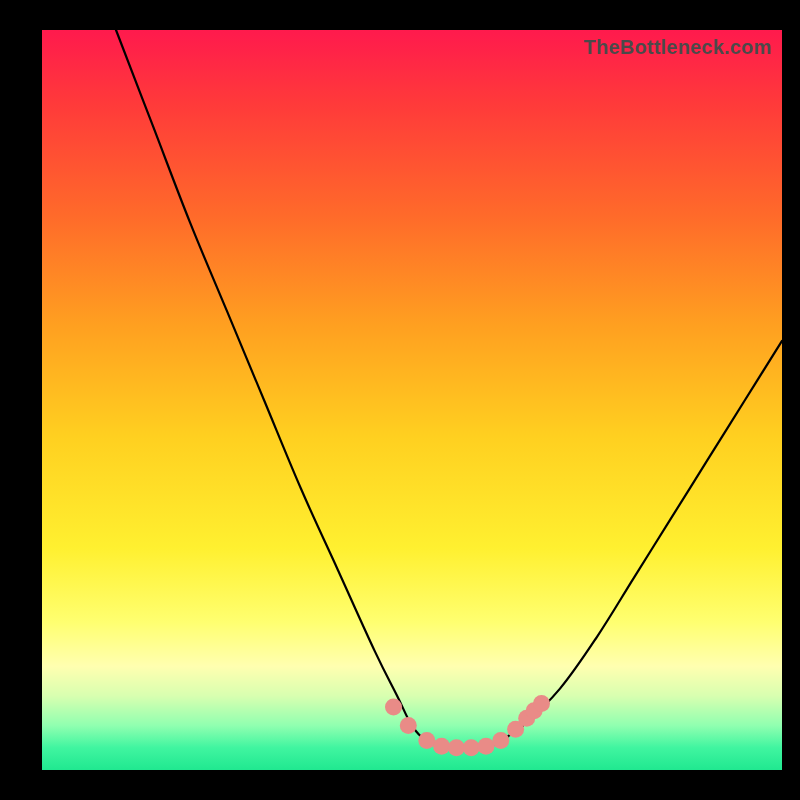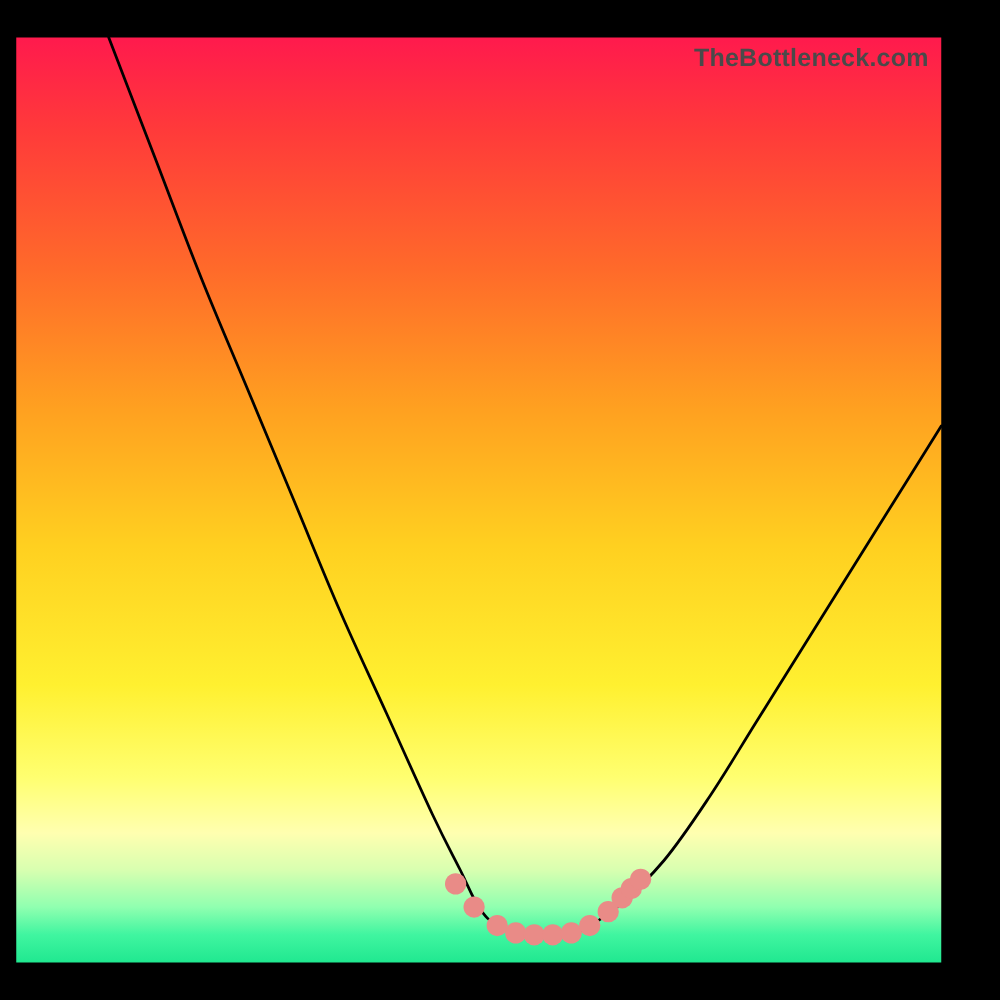--- a/index.html
+++ b/index.html
@@ -12,21 +12,21 @@
     font-family: Arial, Helvetica, sans-serif;
   }
   .frame {
     position: relative;
     width: 800px;
     height: 800px;
     background: #000;
   }
   .plot {
     position: absolute;
-    left: 13px;
+    left: 42px;
     top: 30px;
     width: 740px;
     height: 740px;
     background: linear-gradient(to bottom,
       #ff1a4d 0%,
       #ff3a3a 10%,
       #ff6a2a 25%,
       #ffa020 40%,
       #ffd020 55%,
       #fff030 70%,

